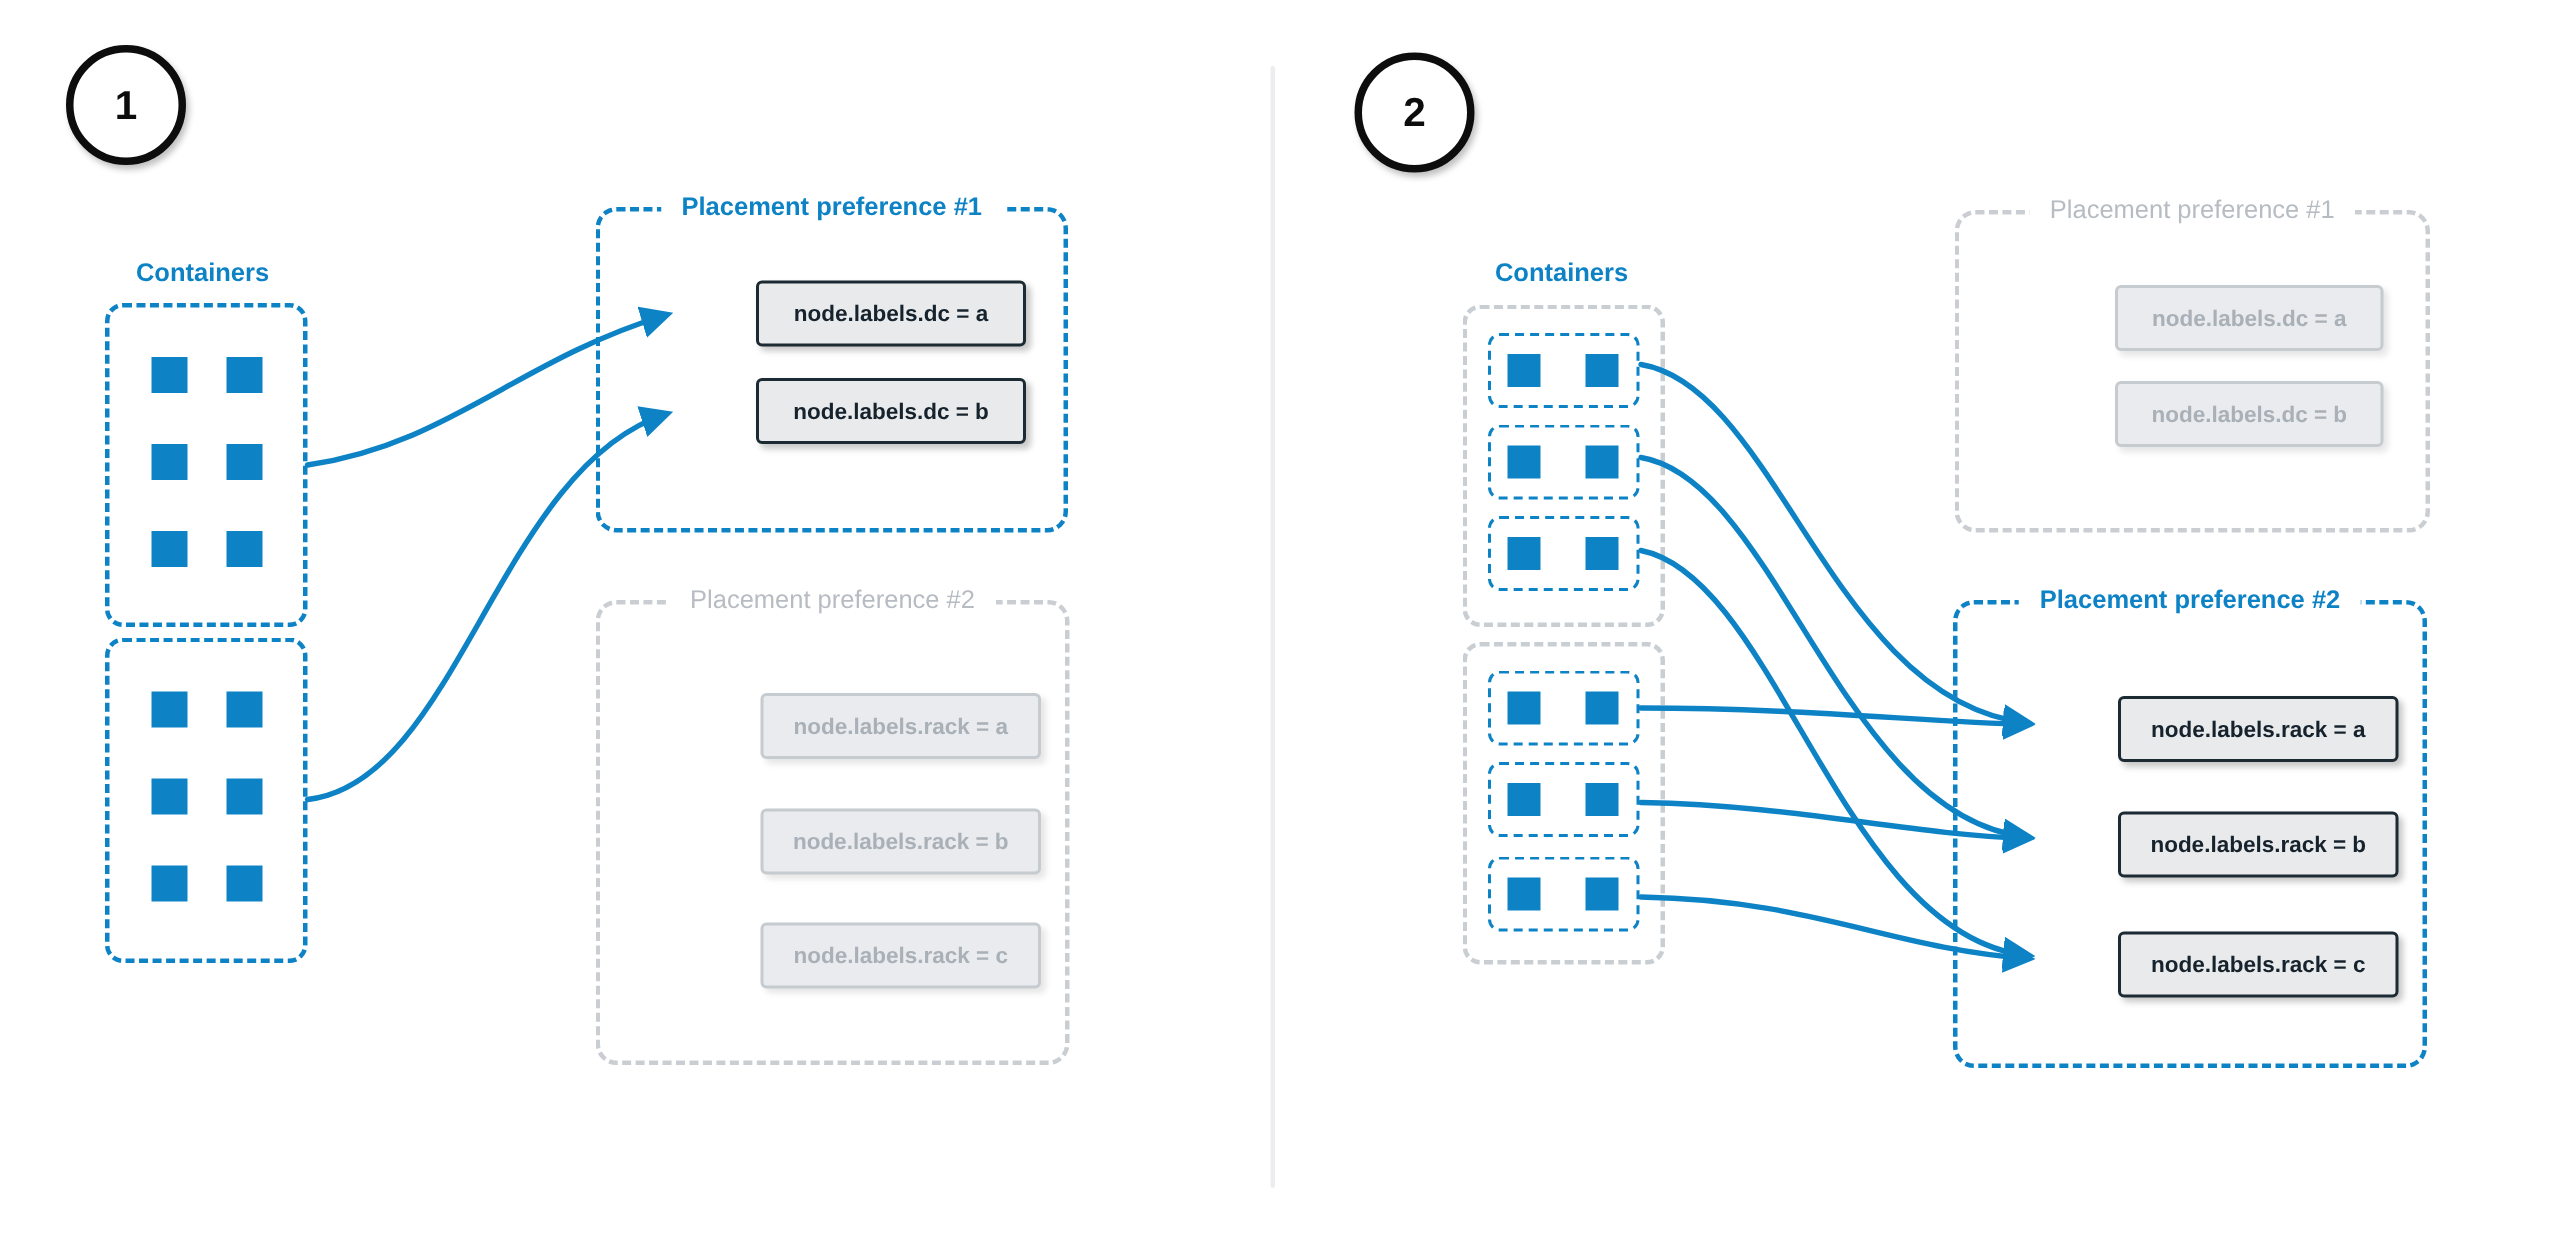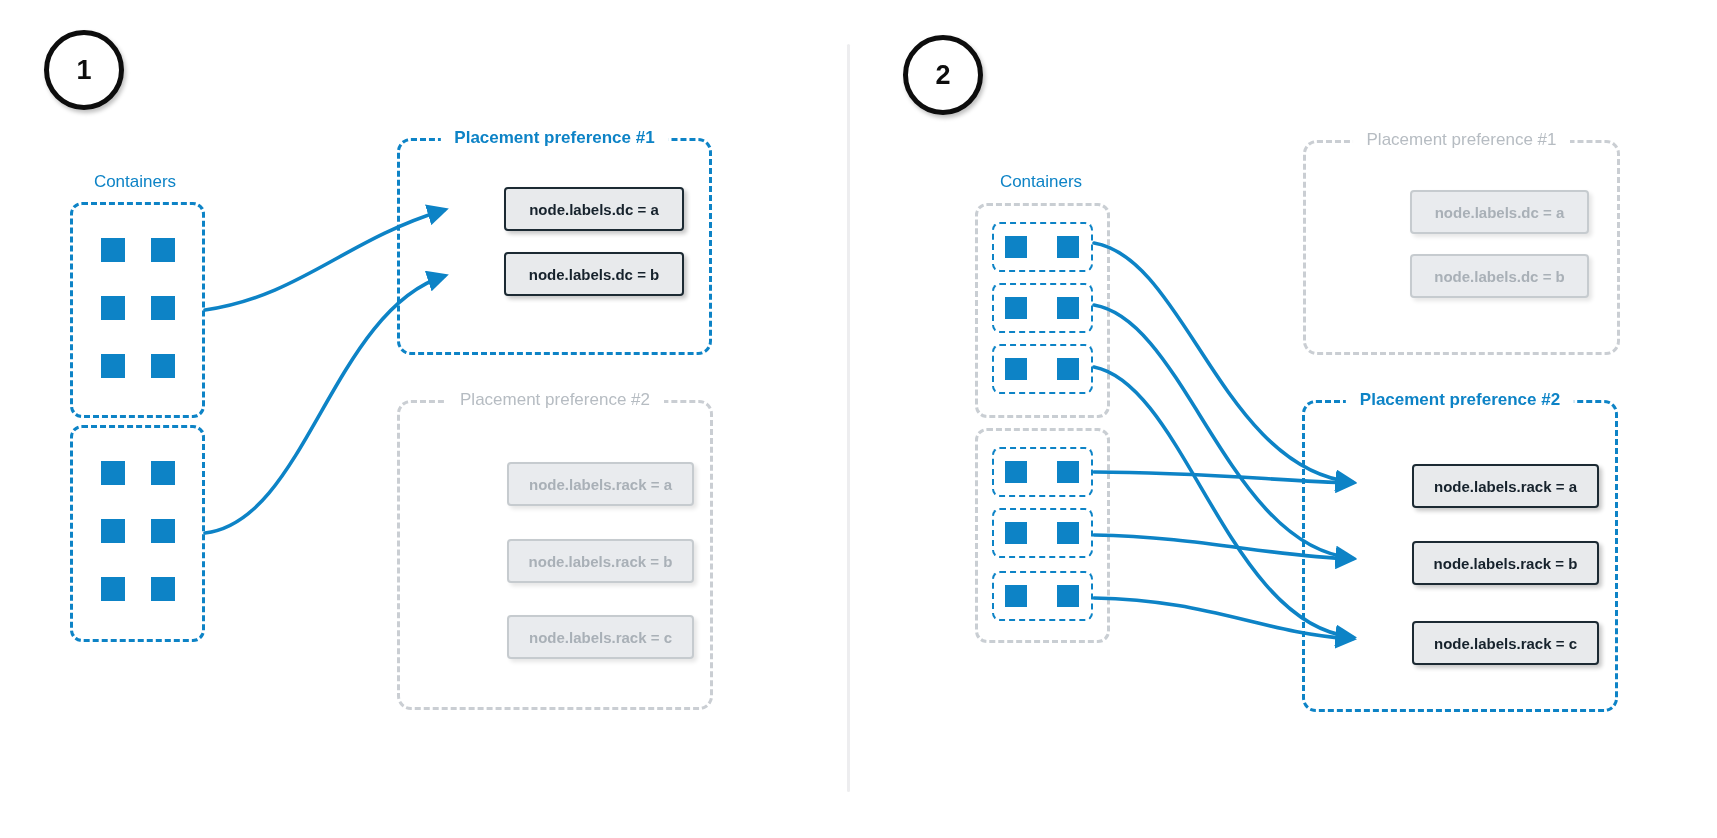--- a/index.html
+++ b/index.html
@@ -12,21 +12,21 @@
   .badge{
     position:absolute;width:70px;height:70px;border-radius:50%;
     border:5px solid #0d0d0d;background:#fff;color:#0d0d0d;
     display:flex;align-items:center;justify-content:center;
     font-size:27px;font-weight:bold;box-shadow:2px 3px 4px rgba(0,0,0,.25);
   }
 
   
   .containers-label{
     position:absolute;width:150px;text-align:center;
-    color:#0d83c6;font-size:17px;font-weight:normal;
+    color:#0d83c6;font-size:17px;font-weight:bold;
   }
 
   
   .cbox{
     position:absolute;border:3px dashed #0d83c6;border-radius:12px;
     box-sizing:border-box;
     display:grid;grid-template-columns:24px 24px;
     gap:34px 26px;padding:33px 0 0 28px;align-content:start;
   }
   .sq{width:24px;height:24px;background:#0d83c6;}

